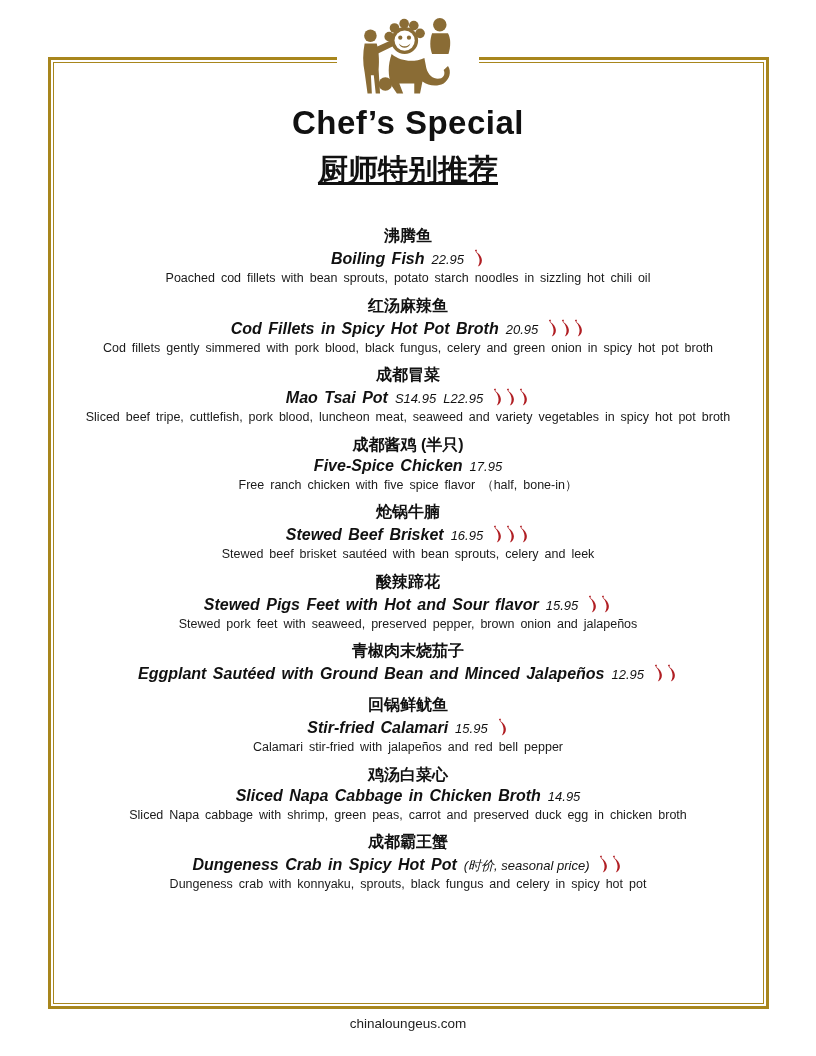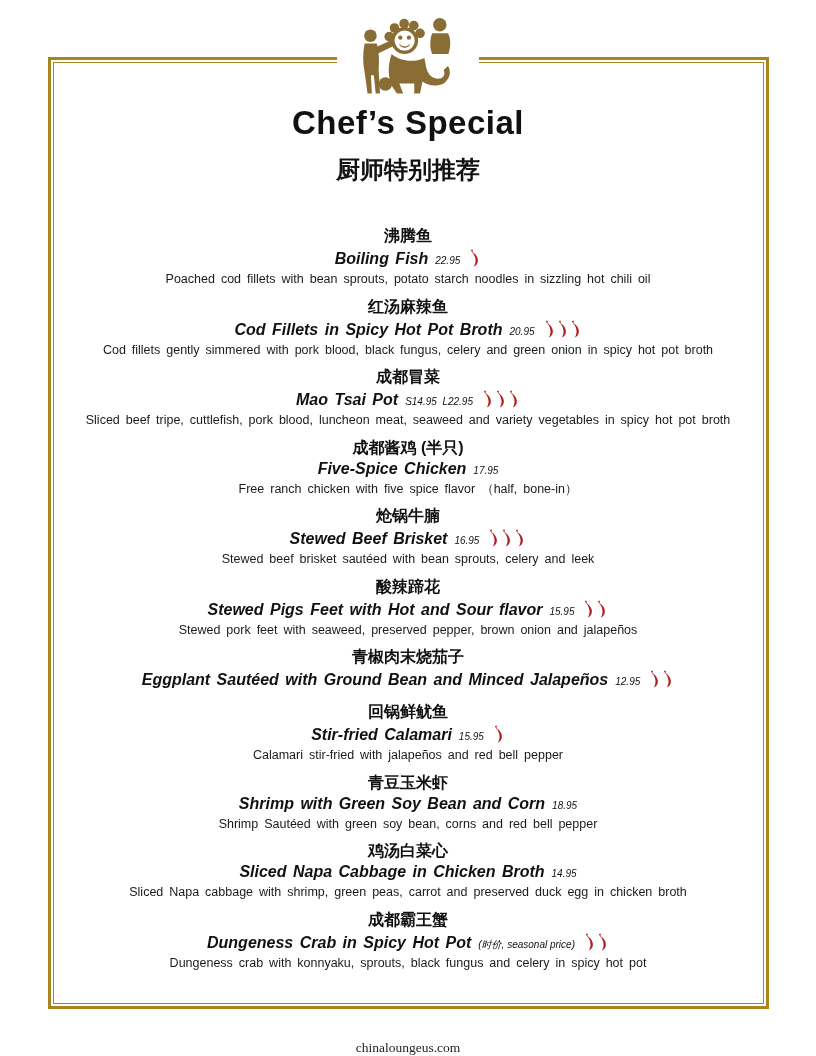--- a/index.html
+++ b/index.html
@@ -9,33 +9,33 @@
   
   .frame{position:absolute;left:48px;top:57px;width:721px;height:952px;border:3px solid var(--gold,#A8861D);box-sizing:border-box;z-index:1;}
   .frame::after{content:"";position:absolute;inset:2px;border:1px solid var(--gold,#A8861D);}
 
   
   .logo{position:absolute;top:11px;left:50%;transform:translateX(-50%);background:#fff;padding:0 18px;z-index:2;line-height:0;}
   .logo svg{width:106px;height:88px;}
 
   .content{position:absolute;left:56px;right:56px;top:0;text-align:center;z-index:2;}
   h1.title{margin:104px 0 0;font-size:33px;line-height:38px;font-weight:bold;letter-spacing:.5px;}
-  h2.subtitle{margin:12px 0 0;font-size:24px;line-height:32px;font-weight:bold;}
+  h2.subtitle{margin:12px 0 0;font-size:30px;line-height:32px;font-weight:bold;text-decoration:underline;}
   .items{margin-top:40px;}
 
   .item{margin-bottom:9px;}
   .item .zh{font-size:16px;line-height:20px;font-weight:bold;}
   .item .en-line{line-height:22px;white-space:nowrap;}
   .item .en{font-size:16px;font-weight:bold;font-style:italic;word-spacing:2px;}
-  .item .price{font-size:10px;font-style:italic;margin-left:7px;white-space:pre;}
+  .item .price{font-size:13px;font-style:italic;margin-left:7px;white-space:pre;}
   .item .chilis{display:inline-flex;gap:1px;margin-left:9px;transform:translateY(3px);}
   .chili{width:12px;height:18px;}
   .item .desc{font-size:12.5px;line-height:15.5px;word-spacing:2.5px;color:#1a1a1a;}
 
-  .footer{position:absolute;top:1040px;left:0;width:100%;text-align:center;font-size:13.5px;color:#222;z-index:2;font-family:Liberation Serif, serif;}
+  .footer{position:absolute;top:1016px;left:0;width:100%;text-align:center;font-size:13.5px;color:#222;z-index:2;}
   .hidden-defs{position:absolute;width:0;height:0;overflow:hidden;}
 </style>
 </head>
 <body>
 
 <svg class="hidden-defs" aria-hidden="true">
   <defs>
     <symbol id="chili-shape" viewBox="0 0 20 30">
       <path fill="var(--chili,#B01E23)" d="M5.5 0.8 C 3.8 1.2 3 2.4 3.4 4 C 4.6 3.4 5.6 3.6 6.8 4.6 C 6.7 3 6.3 1.6 5.5 0.8 Z"></path>
       <path fill="var(--chili,#B01E23)" d="M5 4.5 C 11 8 14.5 13 14.8 18.5 C 15 23.5 12.5 27.5 8 29.3 C 10.8 25 11.6 20 10.4 15.2 C 9.3 10.8 7.6 7.5 4.6 5.2 Z"></path>
@@ -193,27 +193,20 @@
     <div class="en-line">
       <span class="en">Stir-fried Calamari</span><span class="price">15.95</span><span class="chilis">
               <svg class="chili" viewBox="0 0 20 30">
                 <use href="#chili-shape"></use>
               </svg>
             </span>
     </div>
     <div class="desc">Calamari stir-fried with jalapeños and red bell pepper</div>
   </div>
 
-  <div class="item">
-    <div class="zh">青豆玉米虾</div>
-    <div class="en-line">
-      <span class="en">Shrimp with Green Soy Bean and Corn</span><span class="price">18.95</span>
-    </div>
-    <div class="desc">Shrimp Sautéed with green soy bean, corns and red bell pepper</div>
-  </div>
 
   <div class="item">
     <div class="zh">鸡汤白菜心</div>
     <div class="en-line">
       <span class="en">Sliced Napa Cabbage in Chicken Broth</span><span class="price">14.95</span>
     </div>
     <div class="desc">Sliced Napa cabbage with shrimp, green peas, carrot and preserved duck egg in chicken broth</div>
   </div>
 
   <div class="item">

